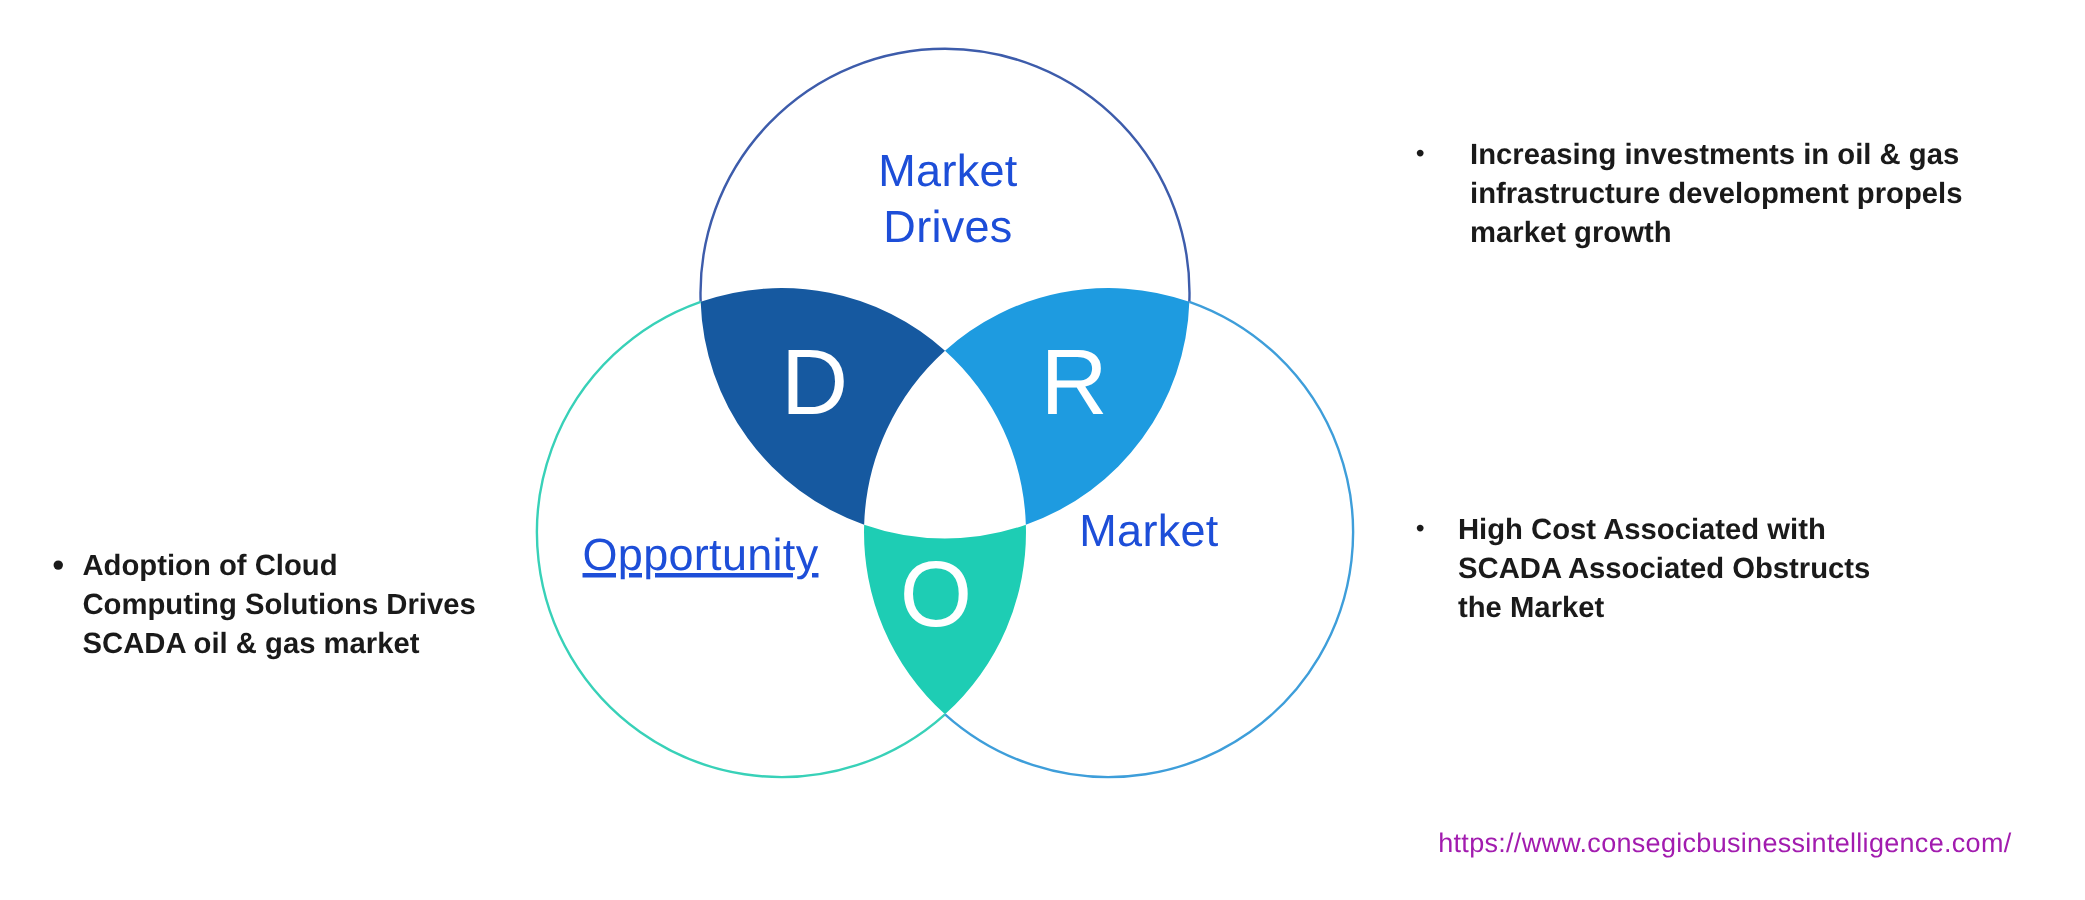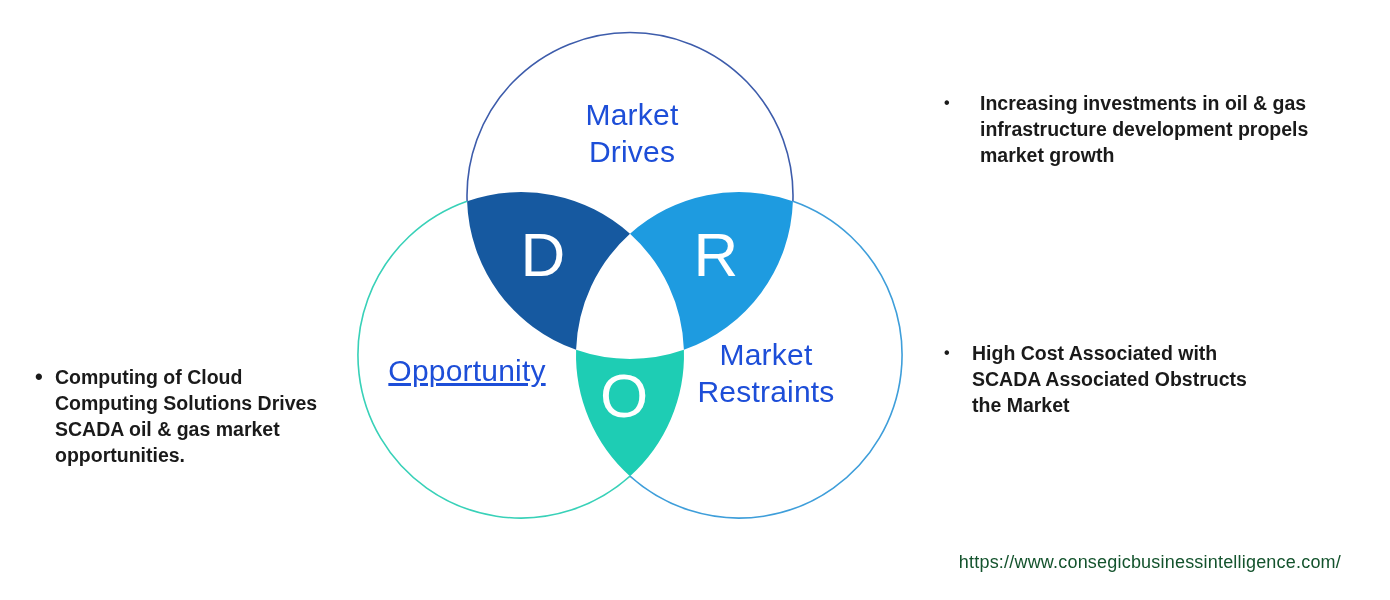--- a/index.html
+++ b/index.html
@@ -53,21 +53,21 @@
   .blk-bottomright { left: 944px; top: 340px; }
   .blk-bottomright .dot { width: 28px; font-size: 16px; }
 
   .source-url {
     position: absolute;
     right: 49px;
     top: 550px;
     font-size: 18px;
     line-height: 24px;
     font-weight: 400;
-    color: #14532d;
+    color: #a21caf;
     letter-spacing: 0.2px;
     white-space: nowrap;
   }
 </style>
 </head>
 <body>
 
 <div class="stage">
 
   <svg class="venn" viewBox="0 0 1390 600" aria-hidden="true">
@@ -85,30 +85,28 @@
     <text class="letter" x="624" y="417" text-anchor="middle">O</text>
   </svg>
 
   <div class="circle-label lbl-drivers">
     <div>Market</div>
     <div>Drives</div>
   </div>
   <div class="circle-label lbl-opportunity">Opportunity</div>
   <div class="circle-label lbl-restraints">
     <div>Market</div>
-    <div>Restraints</div>
   </div>
 
   <div class="bullet-block blk-left">
     <span class="dot">•</span>
     <div class="lines">
-      <div>Computing of Cloud</div>
+      <div>Adoption of Cloud</div>
       <div>Computing Solutions Drives</div>
       <div>SCADA oil &amp; gas market</div>
-      <div>opportunities.</div>
     </div>
   </div>
 
   <div class="bullet-block blk-topright">
     <span class="dot">•</span>
     <div class="lines">
       <div>Increasing investments in oil &amp; gas</div>
       <div>infrastructure development propels</div>
       <div>market growth</div>
     </div>

